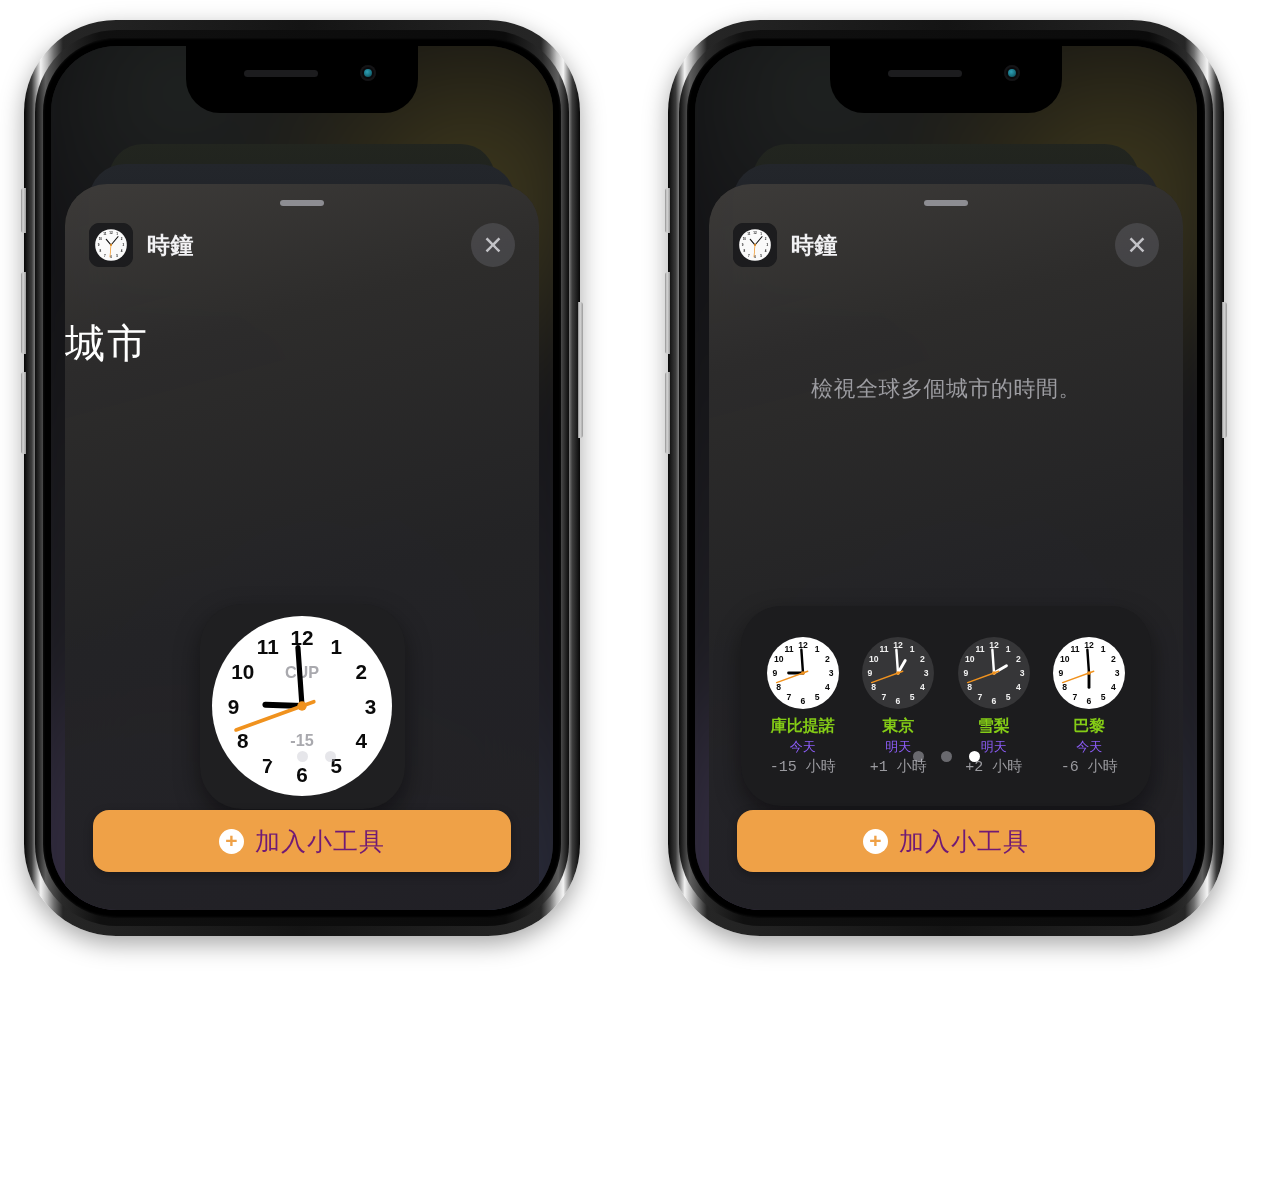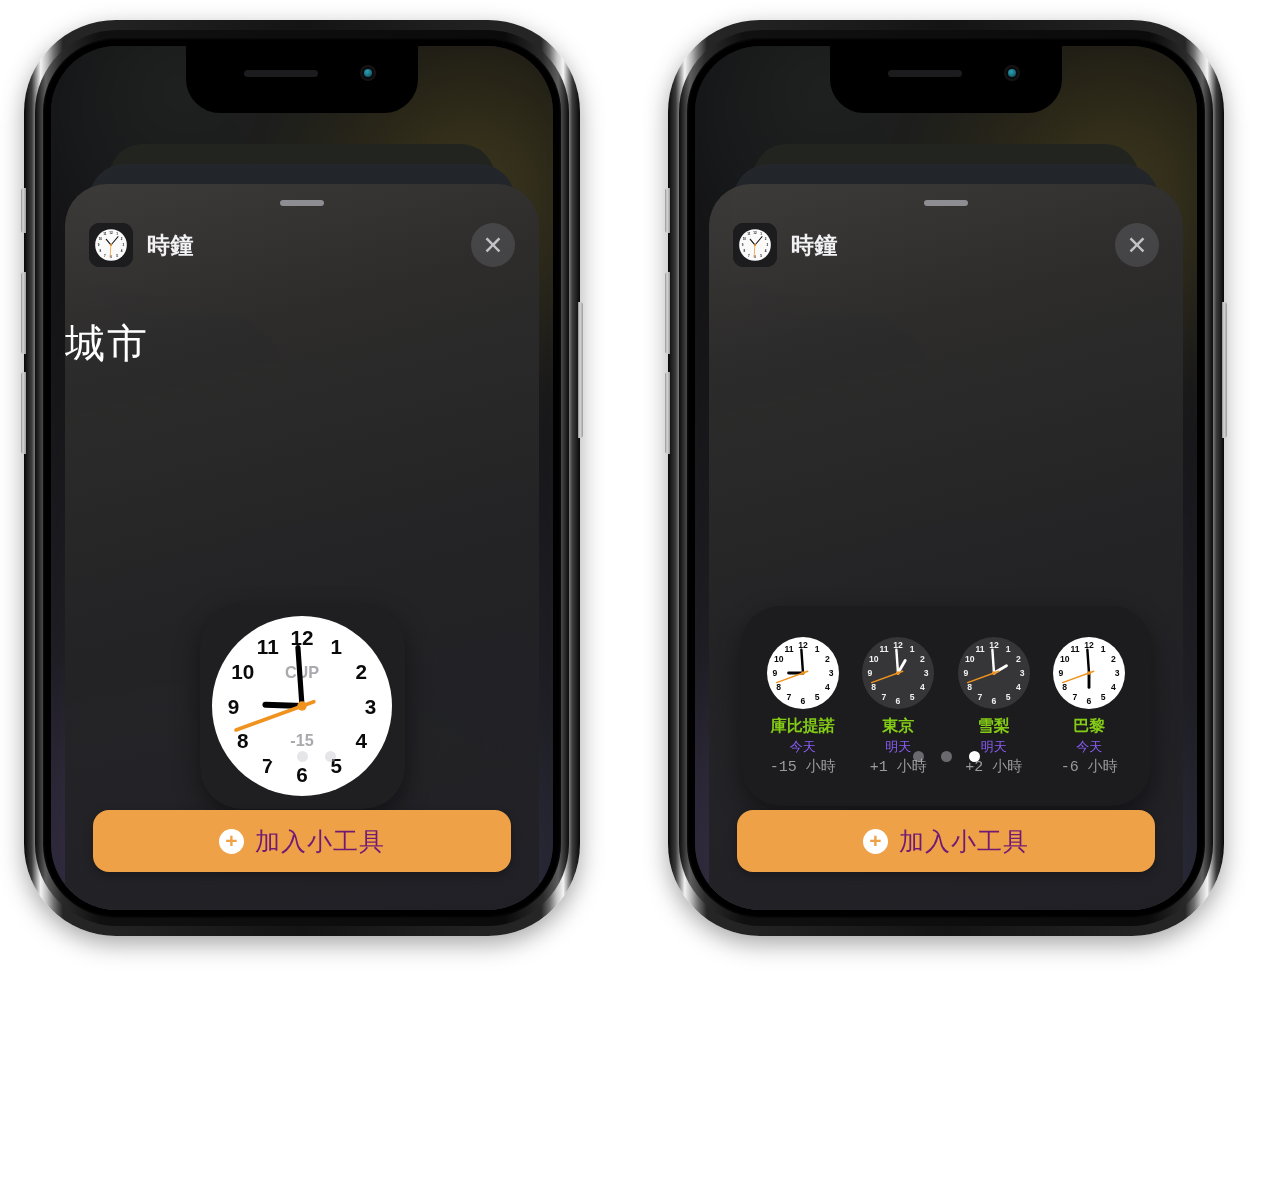--- a/index.html
+++ b/index.html
@@ -341,20 +341,21 @@
     <g transform="rotate(185 50 50)">
                   <rect x="49.2" y="22" width="1.6" height="32" rx=".8" fill="#f0921e"></rect>
                 </g>
     <circle cx="50" cy="50" r="2" fill="#f0921e"></circle>
   </svg>
             </div>
           <div class="app-name">時鐘</div>
           <div class="close-btn">✕</div>
         </div>
 
+        <div class="sheet-sub">檢視全球多個城市的時間。</div>
 
         <div class="widget-stage">
           <div class="w-medium">
       <div class="city">
         <div class="face-wrap">
           <svg viewBox="0 0 100 100" width="72" height="72">
     <circle cx="50" cy="50" r="50" fill="#ffffff"></circle>
     <text x="50.00" y="11.00" fill="#0a0a0a" font-size="12" font-weight="700" text-anchor="middle" dominant-baseline="central" font-family="Liberation Sans, sans-serif">12</text>
                     <text x="69.50" y="16.23" fill="#0a0a0a" font-size="12" font-weight="700" text-anchor="middle" dominant-baseline="central" font-family="Liberation Sans, sans-serif">1</text>
                     <text x="83.77" y="30.50" fill="#0a0a0a" font-size="12" font-weight="700" text-anchor="middle" dominant-baseline="central" font-family="Liberation Sans, sans-serif">2</text>

